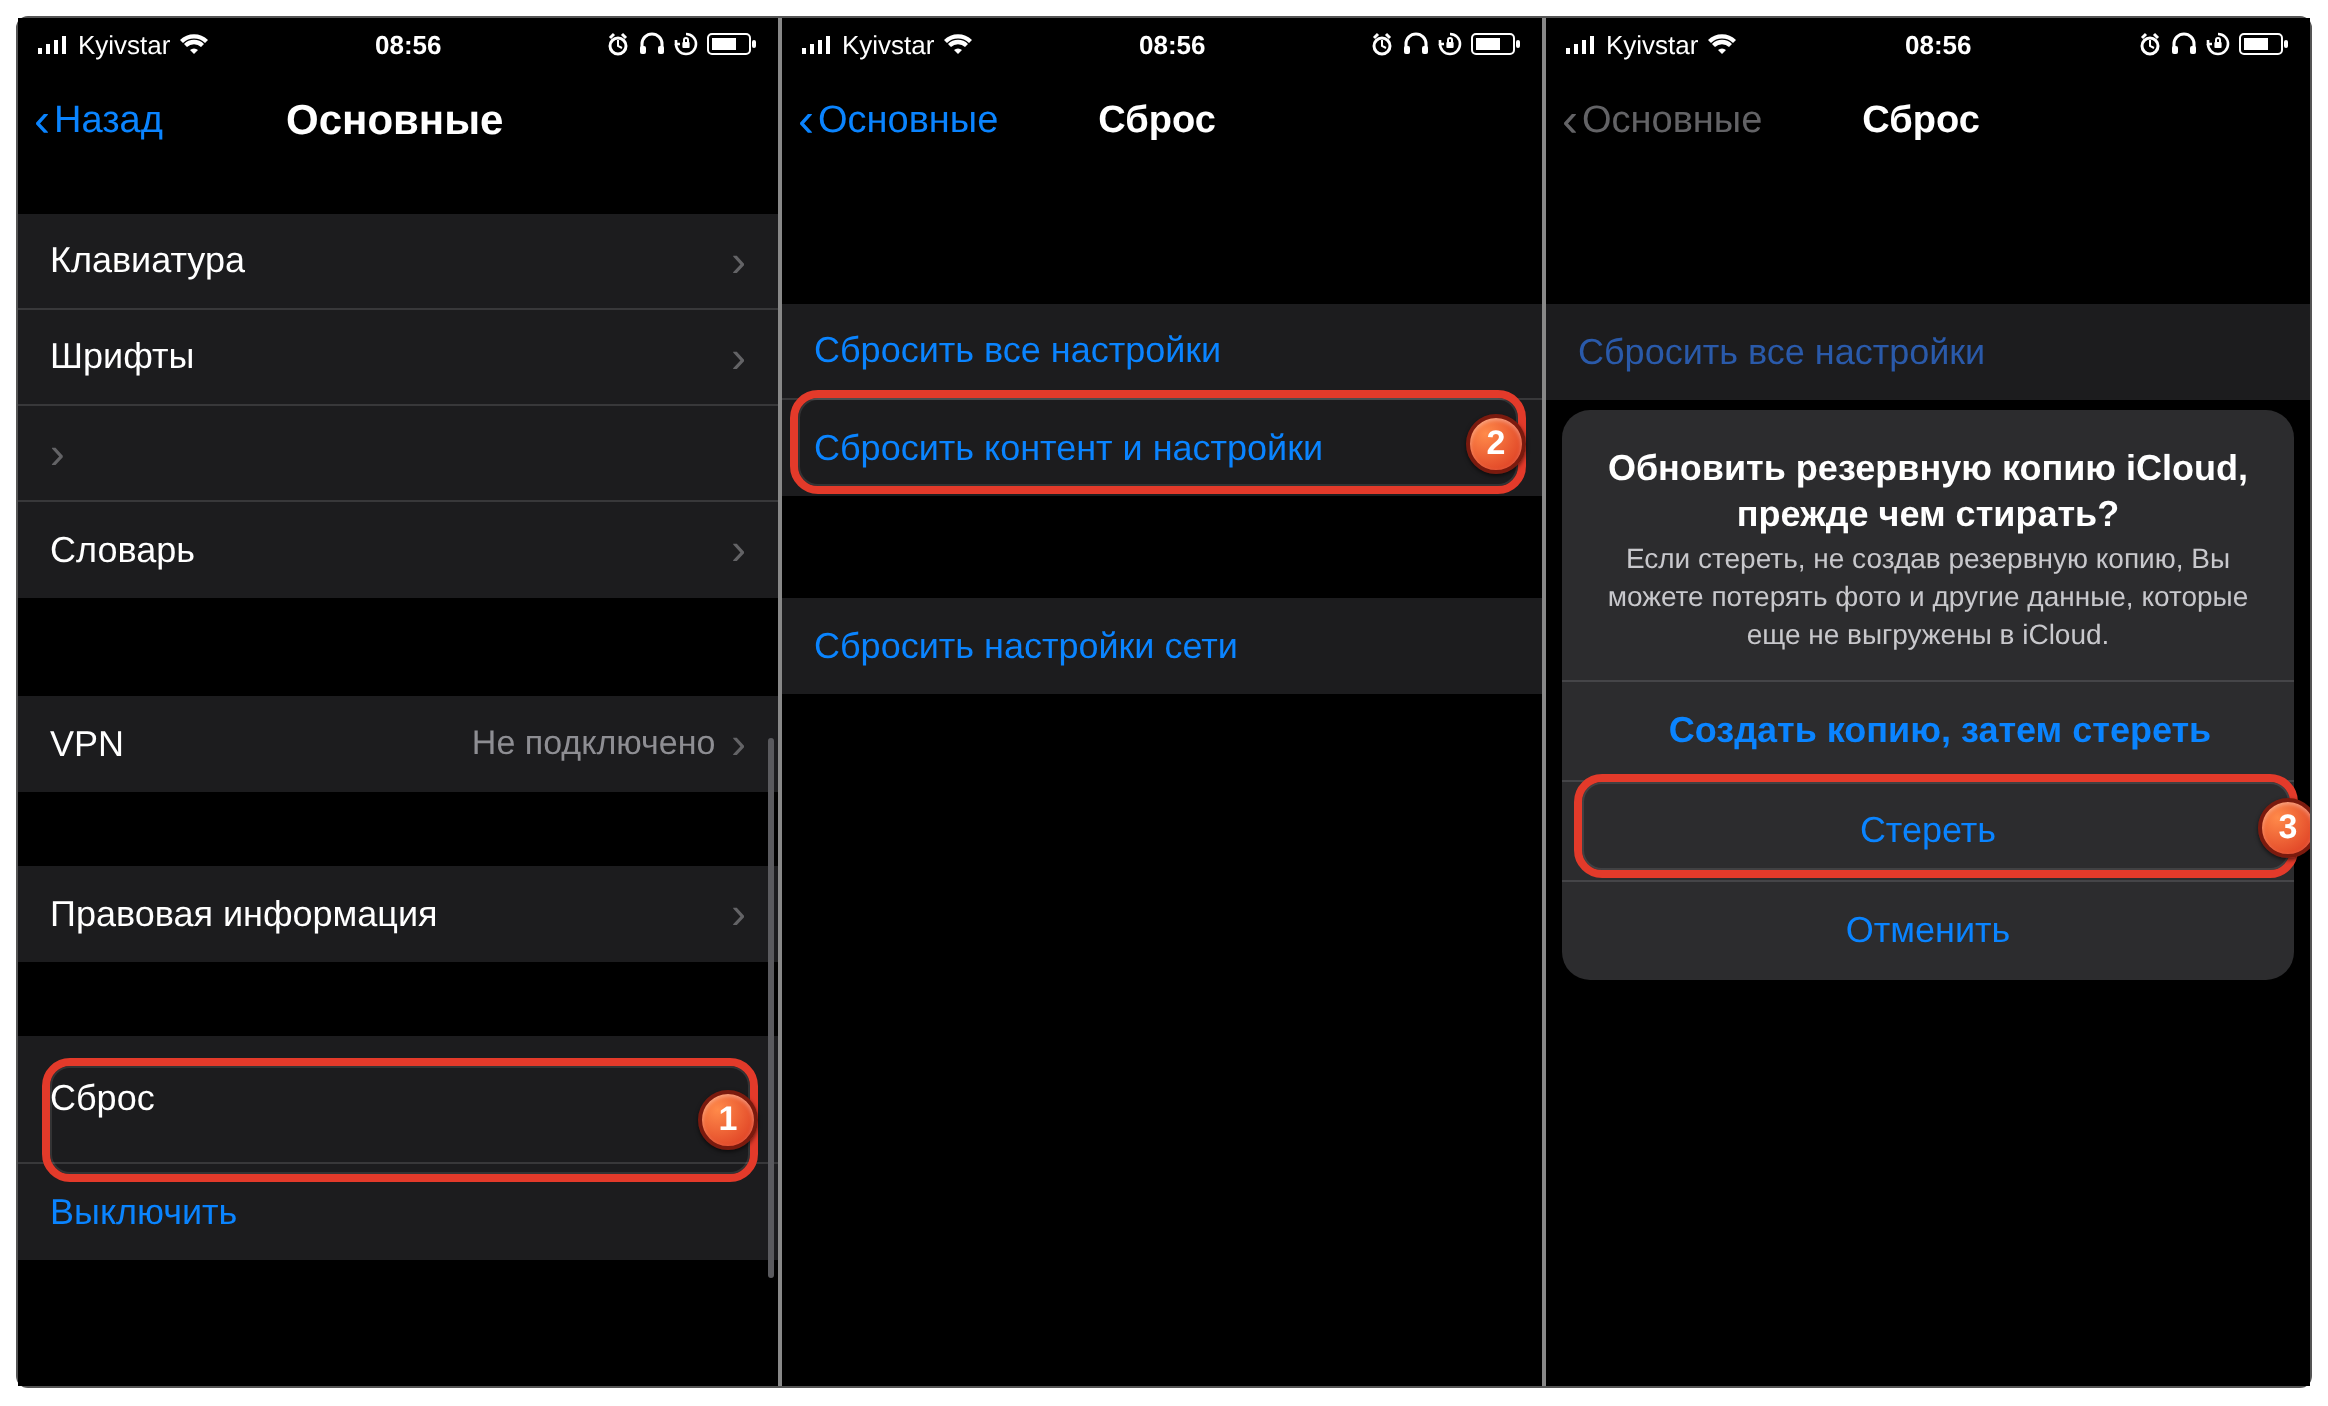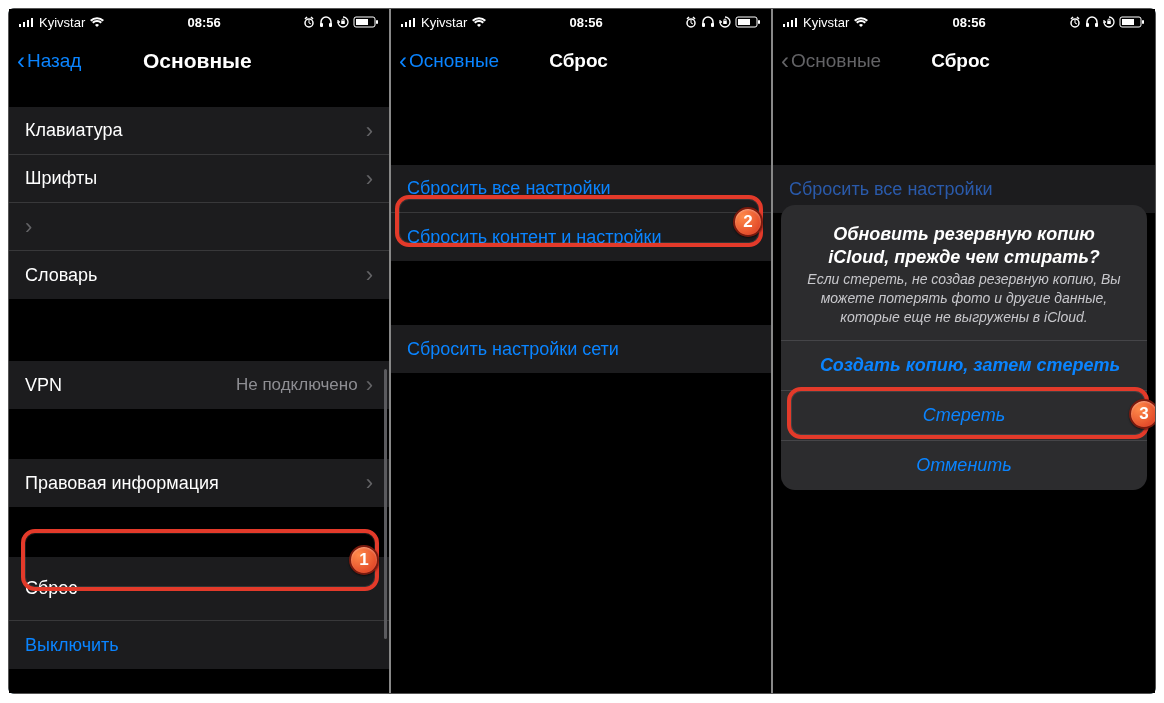--- a/index.html
+++ b/index.html
@@ -70,21 +70,21 @@
     pointer-events: none;
   }
   .nav-back .chev { font-size: 24px; line-height: 1; font-weight: 300; }
   .panel1 .nav-title { text-align: left; padding-left: 134px; font-size: 21px; font-weight: 700; }
   .panel2 .nav-title { padding-left: 50px; text-align: left; font-size: 19px; }
   .panel3 .nav-title { padding-left: 50px; text-align: left; font-size: 19px; }
   .panel2 .nav-title, .panel3 .nav-title { position: static; flex:1; }
 
   
   .section { margin-top: 20px; }
-  .section.tight { margin-top: 16px; }
+  .section.tight { margin-top: 3px; }
   .row {
     background: #1c1c1e;
     height: 48px;
     display: flex;
     align-items: center;
     padding: 4px 16px;
     border-bottom: 1px solid #38383a;
     font-size: 18px;
     color: #fff;
     position: relative;
@@ -125,21 +125,21 @@
     font-size: 17px;
     display: flex;
     align-items: center;
     justify-content: center;
     box-shadow: 0 1px 2px rgba(0,0,0,0.6), inset 0 1px 2px rgba(255,255,255,0.4);
   }
 
   
   .sheet-backdrop {
     position: absolute;
-    top: 78px; left: 0; right: 0; bottom: 0; font-style: italic;
+    top: 78px; left: 0; right: 0; bottom: 0;
   }
   .sheet {
     position: absolute;
     left: 8px; right: 8px;
     top: 118px;
     background: #2c2c2e;
     border-radius: 14px;
     overflow: hidden;
   }
   .sheet-head {

